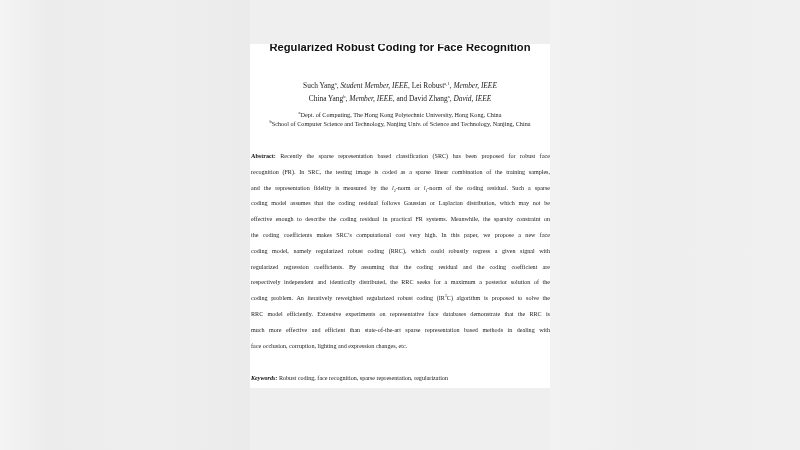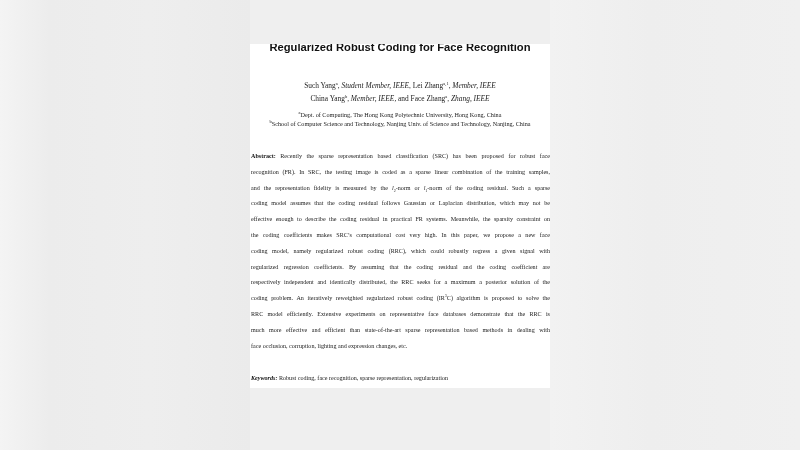--- a/index.html
+++ b/index.html
@@ -149,24 +149,24 @@
 
 <div class="bg-left"></div>
 <div class="bg-right"></div>
 
 <div class="page">
 
   <div class="title">Regularized Robust Coding for Face Recognition</div>
 
   <div class="authors">
     <div>
-      <span>Such Yang</span><sup>a</sup>, <i>Student Member, IEEE</i><span>, </span><span>Lei Zhang</span><sup>a,1</sup>, <i>Member, IEEE</i>
+      <span>Such Yang</span><sup>a</sup>, <i>Student Member, IEEE</i><span>, </span><span>Lei Robust</span><sup>a,1</sup>, <i>Member, IEEE</i>
     </div>
     <div>
-      <span>China Yang</span><sup>b</sup>, <i>Member, IEEE</i><span>, and </span><span>Face Zhang</span><sup>a</sup>, <i>Zhang, IEEE</i>
+      <span>China Yang</span><sup>b</sup>, <i>Member, IEEE</i><span>, and </span><span>David Zhang</span><sup>a</sup>, <i>David, IEEE</i>
     </div>
   </div>
 
   <div class="affil">
     <div><sup>a</sup><span>Dept. of Computing, The Hong Kong Polytechnic University, Hong Kong, China</span></div>
     <div><sup>b</sup><span>School of Computer Science and Technology, Nanjing Univ. of Science and Technology, Nanjing, China</span></div>
   </div>
 
   <div class="abstract">
     <span class="line"><b>Abstract:</b><span> Recently the sparse representation based classification (SRC) has been proposed for robust face</span></span>

